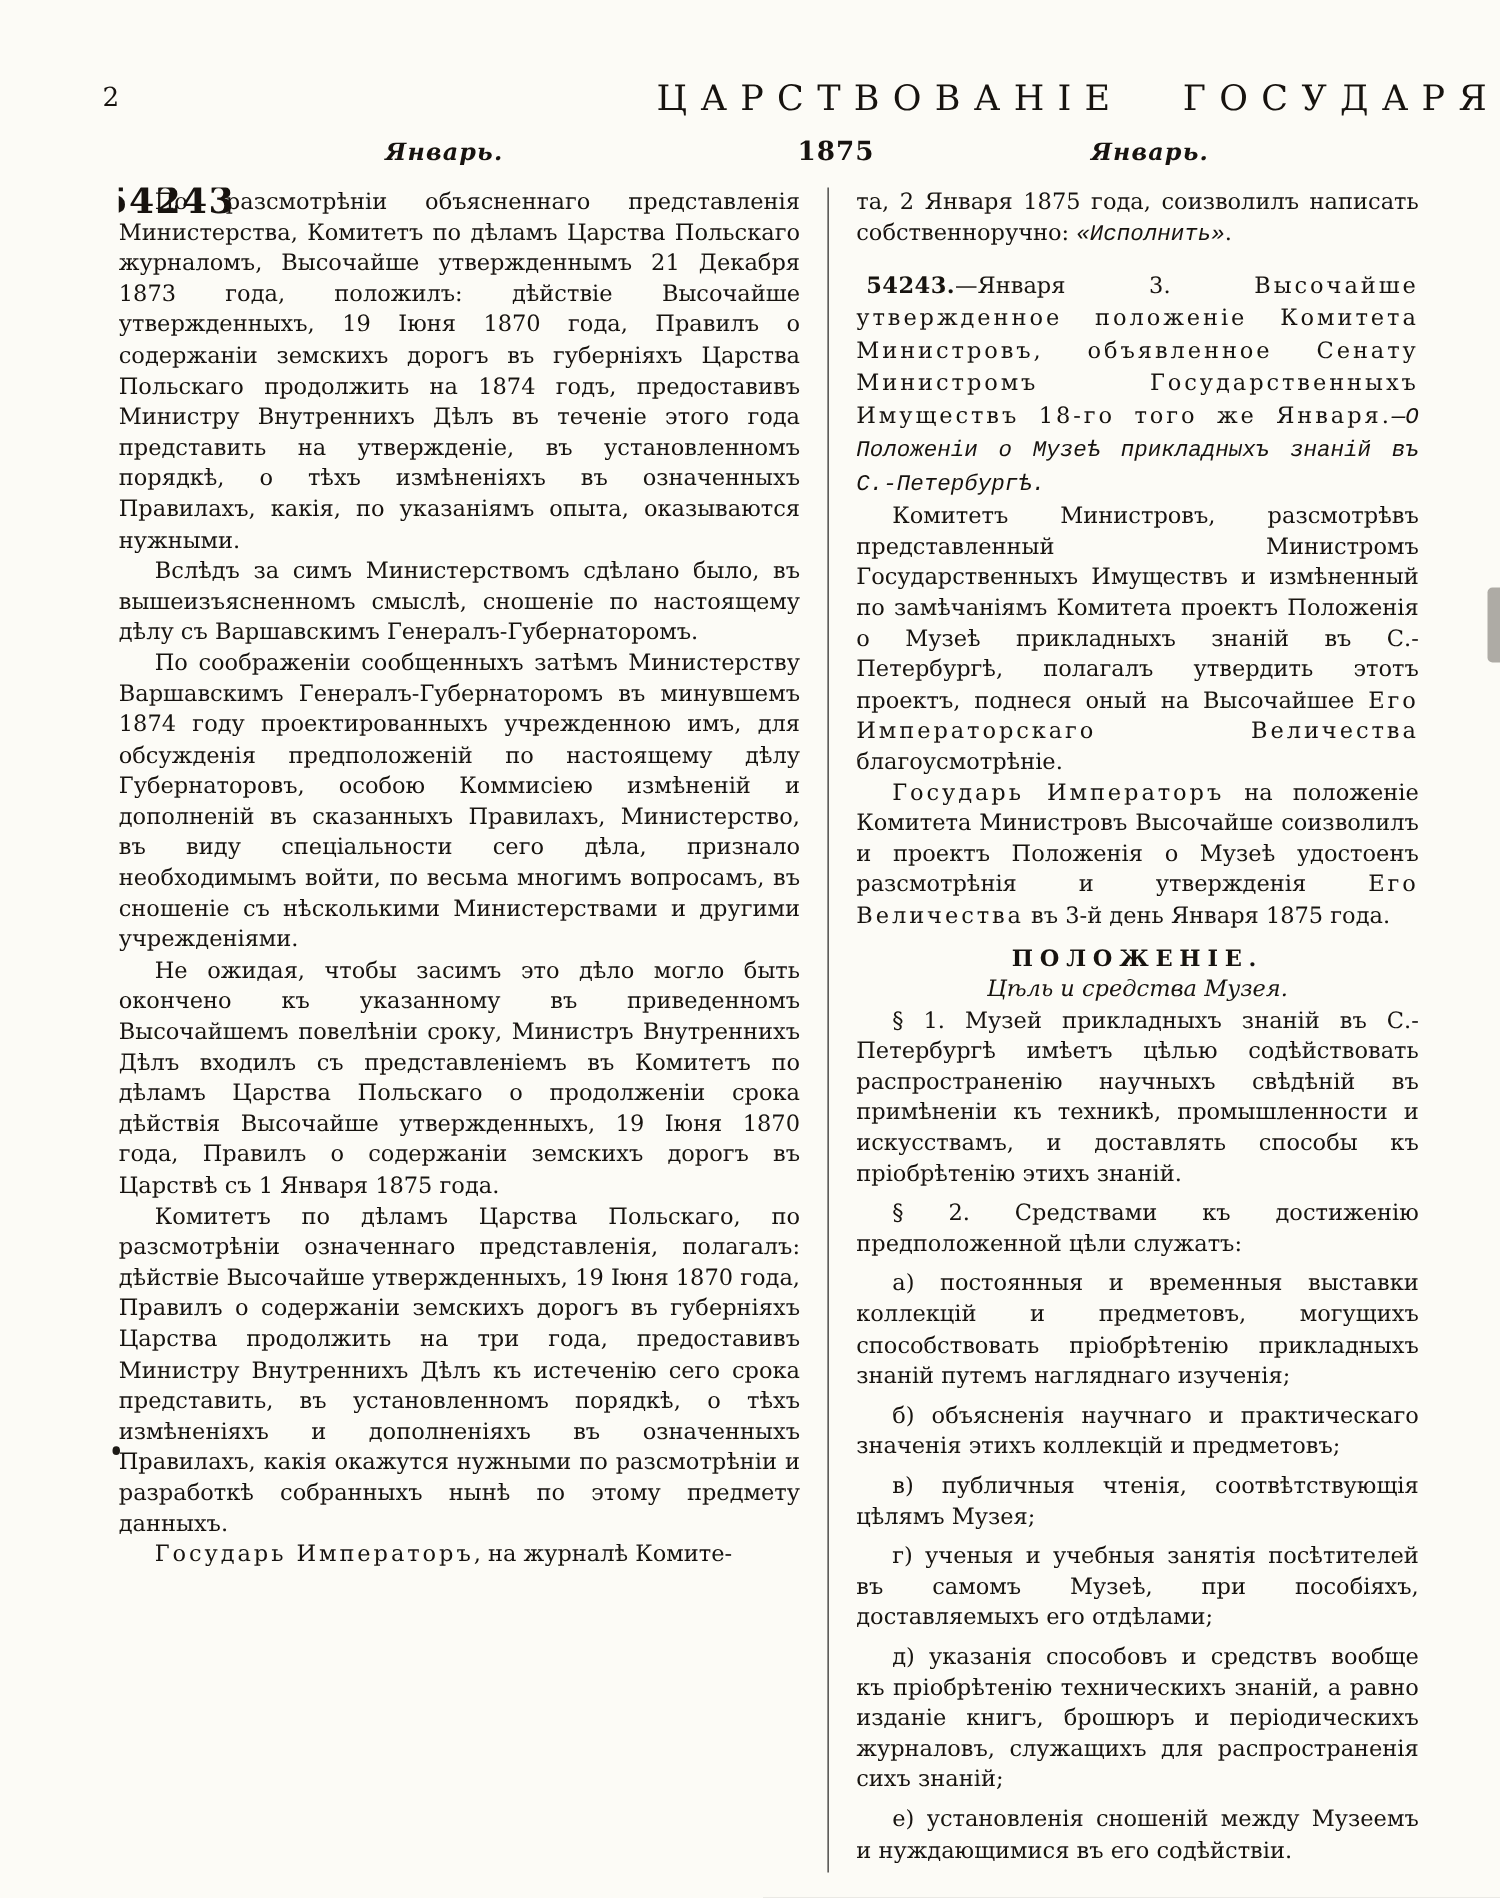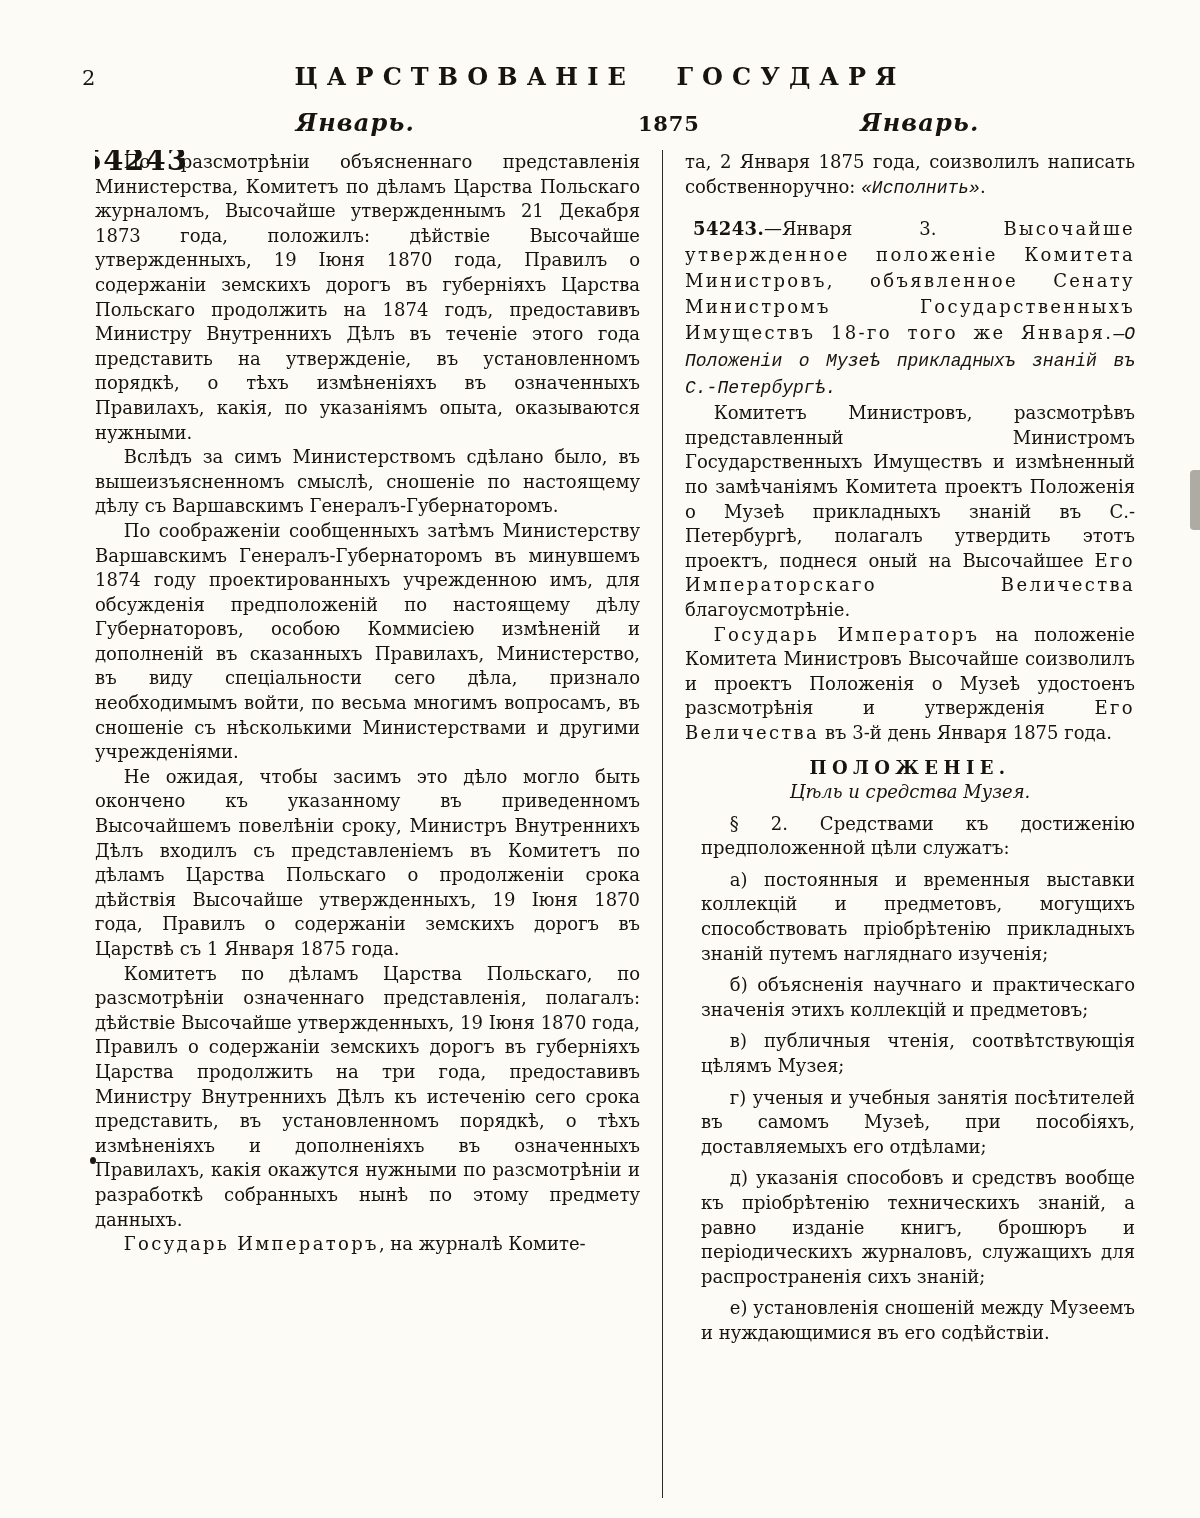--- a/index.html
+++ b/index.html
@@ -4,48 +4,48 @@
 <style>
   * { box-sizing: border-box; }
   html, body { margin: 0; padding: 0; background: #dedcd5; }
   .page {
     width: 1200px; height: 1518px; margin: 0 auto; position: relative;
     background: #fcfbf6; color: #17130f; overflow: hidden;
     font-family: "DejaVu Serif", "Liberation Serif", serif;
   }
   .pagenum { position: absolute; top: 66px; left: 82px; font-size: 21px; }
   .title {
-    position: absolute; top: 62px; left: 0; width: 100%; text-align: center;
-    font-size: 24px; font-weight: bold; letter-spacing: 0.38em; word-spacing: 1.0em;
+    position: absolute; top: 62px; left: 0; width: 100%; text-align: right;
+    font-size: 28px; font-weight: normal; letter-spacing: 0.38em; word-spacing: 1.0em;
     white-space: nowrap;
   }
   .subhead { position: absolute; top: 108px; left: 95px; width: 1040px; display: flex; align-items: baseline; }
   .cell-l { width: 545px; text-align: center; }
   .cell-m { width: 45px; text-align: center; white-space: nowrap; margin: 0 22px; font-weight: bold; }
   .cell-r { width: 450px; text-align: center; }
-  .runhead { font-style: italic; font-weight: bold; font-size: 24px; letter-spacing: 0.05em; margin-top: 12px; }
+  .runhead { font-style: italic; font-weight: bold; font-size: 19px; letter-spacing: 0.05em; margin-top: 12px; }
   .year { font-size: 21px; letter-spacing: 0.04em; }
 
   .cols { position: absolute; top: 150px; left: 95px; width: 1040px; height: 1348px; display: flex; }
   .colL { width: 545px; position: relative; overflow: hidden; }
   .divider { width: 1px; background: #2b2username8 #2b2b28; background: #2b2b28; margin: 0 22px; }
   .colR { width: 450px; overflow: hidden; }
 
   .margin-number {
     position: absolute; top: -7px; left: -13px; font-size: 29px; font-weight: bold;
     letter-spacing: 1px; font-family: "DejaVu Serif", serif;
   }
 
   .para { margin: 0; text-align: justify; text-indent: 1.6em; font-size: 18px; line-height: 24.6px; }
   .s-first { text-indent: 86px; }
   .s-flush { text-indent: 0; }
   .s-entry { margin-top: 16px; text-indent: 8px; line-height: 26px; }
   .s-center-bold { text-align: center; text-indent: 0; font-weight: bold; letter-spacing: 0.30em; margin-top: 10px; }
   .s-center-italic { text-align: center; text-indent: 0; font-style: italic; margin-bottom: 0; }
-  .s-item { margin-top: 7px; margin-left: 16px; }
+  .s-item { margin-top: 7px; }
 
   .seg-normal { }
   .seg-italic { font-style: italic; font-family: Liberation Mono, monospace; }
   .seg-spaced { letter-spacing: 0.13em; }
   .seg-num { font-weight: bold; font-size: 18px; letter-spacing: 0.02em; }
 
   .speck { position: absolute; width: 6px; height: 7px; border-radius: 50%; background: #1d1a16; left: 90px; top: 1157px; }
   .edge-smudge { position: absolute; right: 0px; top: 470px; width: 10px; height: 60px; background: #6d6a63; opacity: .55; border-radius: 4px 0 0 4px; }
 </style>
 </head>
@@ -73,20 +73,21 @@
         <p class="para s-body"><span class="seg-spaced">Государь Императоръ</span><span class="seg-normal">, на журналѣ Комите-</span></p>
       </div>
     <div class="divider"></div>
     <div class="colR">
         <p class="para s-flush"><span class="seg-normal">та, 2 Января 1875 года, соизволилъ написать собственноручно: </span><span class="seg-italic">«Исполнить»</span><span class="seg-normal">.</span></p>
         <p class="para s-entry"><span class="seg-num">54243.</span><span class="seg-normal">—Января 3. </span><span class="seg-spaced">Высочайше утвержденное положеніе Комитета Министровъ, объявленное Сенату Министромъ Государственныхъ Имуществъ 18-го того же Января.</span><span class="seg-italic">—О Положеніи о Музеѣ прикладныхъ знаній въ С.-Петербургѣ.</span></p>
         <p class="para s-body"><span class="seg-normal">Комитетъ Министровъ, разсмотрѣвъ представленный Министромъ Государственныхъ Имуществъ и измѣненный по замѣчаніямъ Комитета проектъ Положенія о Музеѣ прикладныхъ знаній въ С.-Петербургѣ, полагалъ утвердить этотъ проектъ, поднеся оный на Высочайшее </span><span class="seg-spaced">Его Императорскаго Величества</span><span class="seg-normal"> благоусмотрѣніе.</span></p>
         <p class="para s-body"><span class="seg-spaced">Государь Императоръ</span><span class="seg-normal"> на положеніе Комитета Министровъ Высочайше соизволилъ и проектъ Положенія о Музеѣ удостоенъ разсмотрѣнія и утвержденія </span><span class="seg-spaced">Его Величества</span><span class="seg-normal"> въ 3-й день Января 1875 года.</span></p>
         <p class="para s-center-bold"><span class="seg-normal">ПОЛОЖЕНІЕ.</span></p>
         <p class="para s-center-italic"><span class="seg-normal">Цѣль и средства Музея.</span></p>
+        <p class="para s-body"><span class="seg-normal">§ 1. Музей прикладныхъ знаній въ С.-Петербургѣ имѣетъ цѣлью содѣйствовать распространенію научныхъ свѣдѣній въ примѣненіи къ техникѣ, промышленности и искусствамъ, и доставлять способы къ пріобрѣтенію этихъ знаній.</span></p>
         <p class="para s-item"><span class="seg-normal">§ 2. Средствами къ достиженію предположенной цѣли служатъ:</span></p>
         <p class="para s-item"><span class="seg-normal">а) постоянныя и временныя выставки коллекцій и предметовъ, могущихъ способствовать пріобрѣтенію прикладныхъ знаній путемъ нагляднаго изученія;</span></p>
         <p class="para s-item"><span class="seg-normal">б) объясненія научнаго и практическаго значенія этихъ коллекцій и предметовъ;</span></p>
         <p class="para s-item"><span class="seg-normal">в) публичныя чтенія, соотвѣтствующія цѣлямъ Музея;</span></p>
         <p class="para s-item"><span class="seg-normal">г) ученыя и учебныя занятія посѣтителей въ самомъ Музеѣ, при пособіяхъ, доставляемыхъ его отдѣлами;</span></p>
         <p class="para s-item"><span class="seg-normal">д) указанія способовъ и средствъ вообще къ пріобрѣтенію техническихъ знаній, а равно изданіе книгъ, брошюръ и періодическихъ журналовъ, служащихъ для распространенія сихъ знаній;</span></p>
         <p class="para s-item"><span class="seg-normal">е) установленія сношеній между Музеемъ и нуждающимися въ его содѣйствіи.</span></p>
       </div>
   </div>
 

